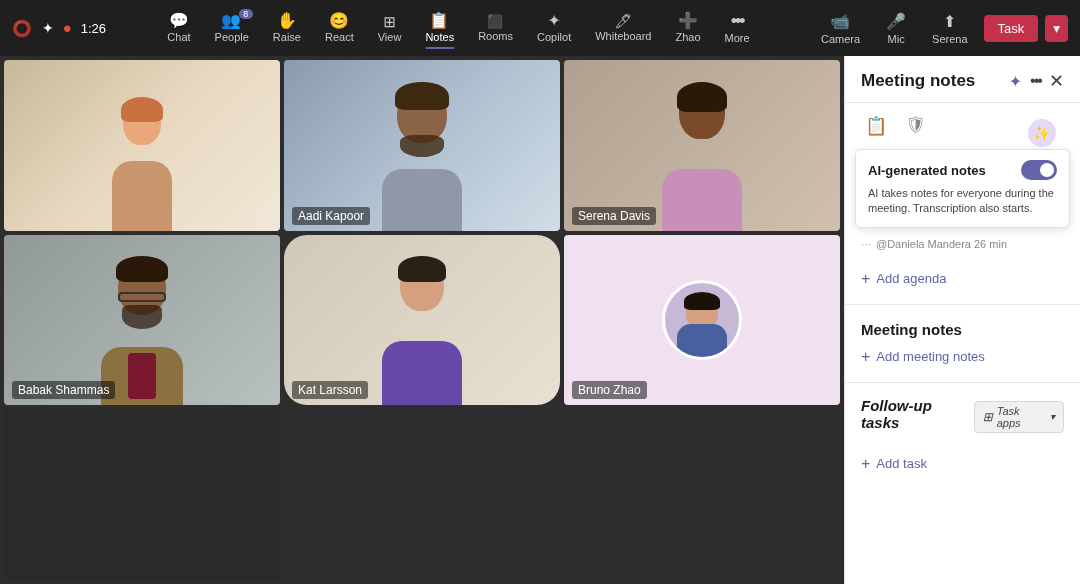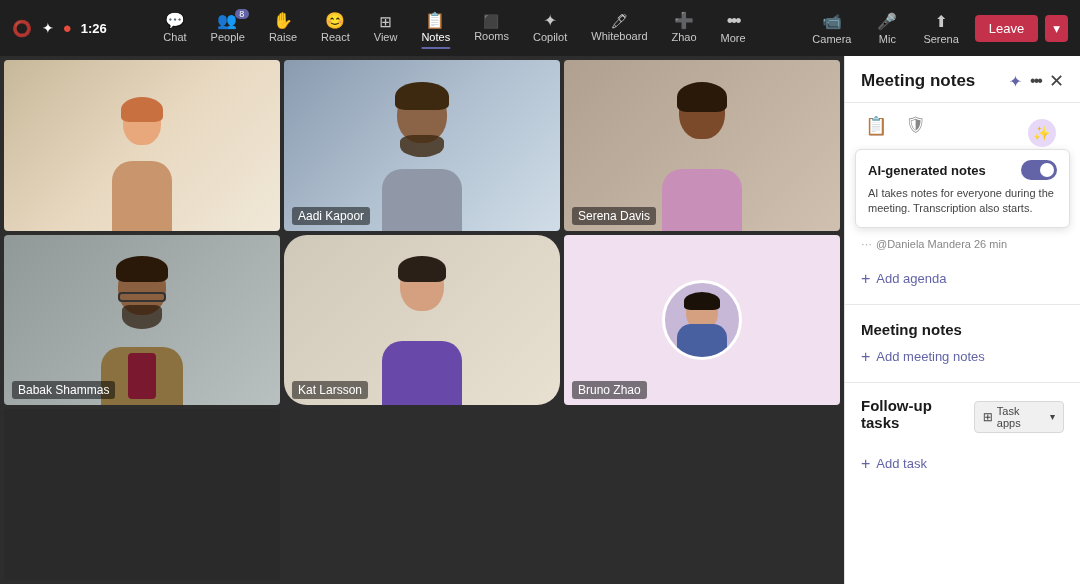--- a/index.html
+++ b/index.html
@@ -279,20 +279,21 @@
     .section-divider {
       height: 1px;
       background: #e8e8e8;
       margin: 6px 0;
     }
     .follow-up-header {
       display: flex;
       align-items: center;
       justify-content: space-between;
       padding: 8px 16px 4px;
+      font-style: italic;
     }
     .task-apps-btn {
       display: flex;
       align-items: center;
       gap: 4px;
       background: #f0f0f0;
       border: 1px solid #d8d8d8;
       border-radius: 4px;
       padding: 3px 8px;
       font-size: 11px;
@@ -322,21 +323,21 @@
     }
   </style>
 </head>
 <body>
 
 <div class="top-bar">
   <div class="top-bar-left">
     <span style="font-size:16px; opacity:0.7;">⭕</span>
     <span style="font-size:14px;">✦</span>
     <span style="color:#e74c3c; font-size:14px;">⏺</span>
-    <span style="font-size:13px; color:#fff;font-weight:bold;">1:26</span>
+    <span style="font-size:13px; color:#fff;">1:26</span>
   </div>
 
   <div class="top-bar-center">
 
     <div class="nav-item">
       <span class="nav-icon">💬</span>
       <span>Chat</span>
     </div>
 
     <div class="nav-item" style="position:relative;">
@@ -402,21 +403,21 @@
       <span style="font-size:16px;">🎤</span>
       <span>Mic</span>
     </div>
 
     <div class="share-btn">
       <span style="font-size:16px;">⬆</span>
       <span>Serena</span>
     </div>
 
     <button class="leave-btn">
-      <span>Leave</span>
+      <span>Task</span>
     </button>
     <button class="leave-dropdown">
       <span>▾</span>
     </button>
   </div>
 </div>
 
 <div class="main-area">
 
   <div class="video-grid">

